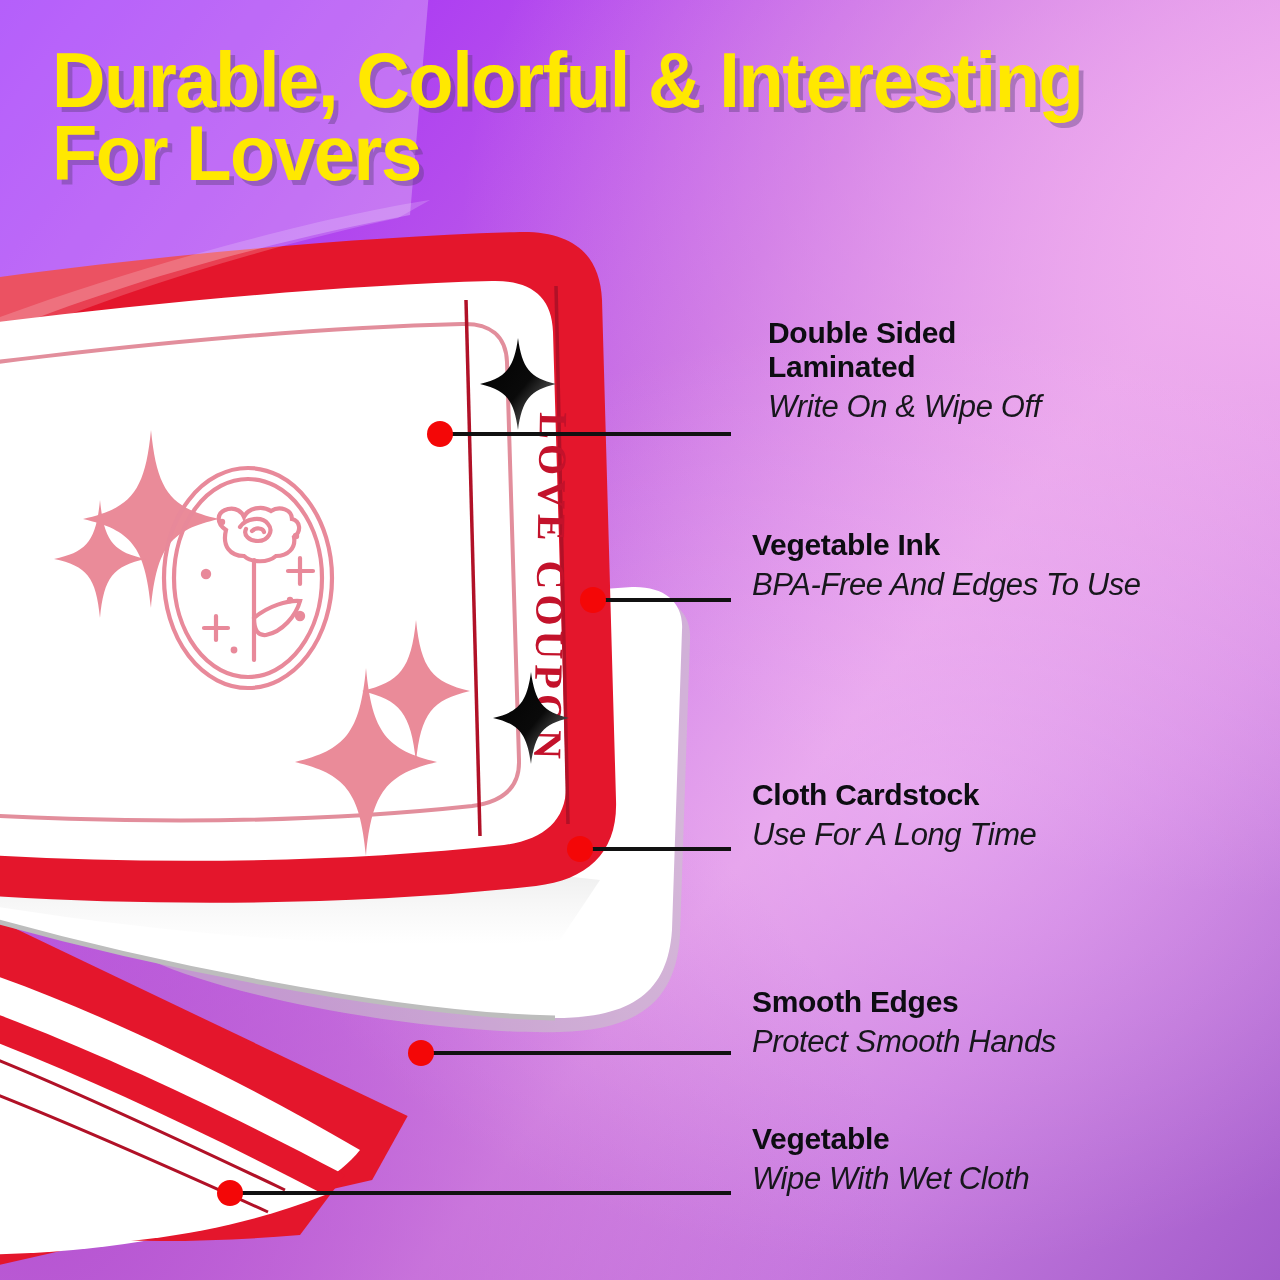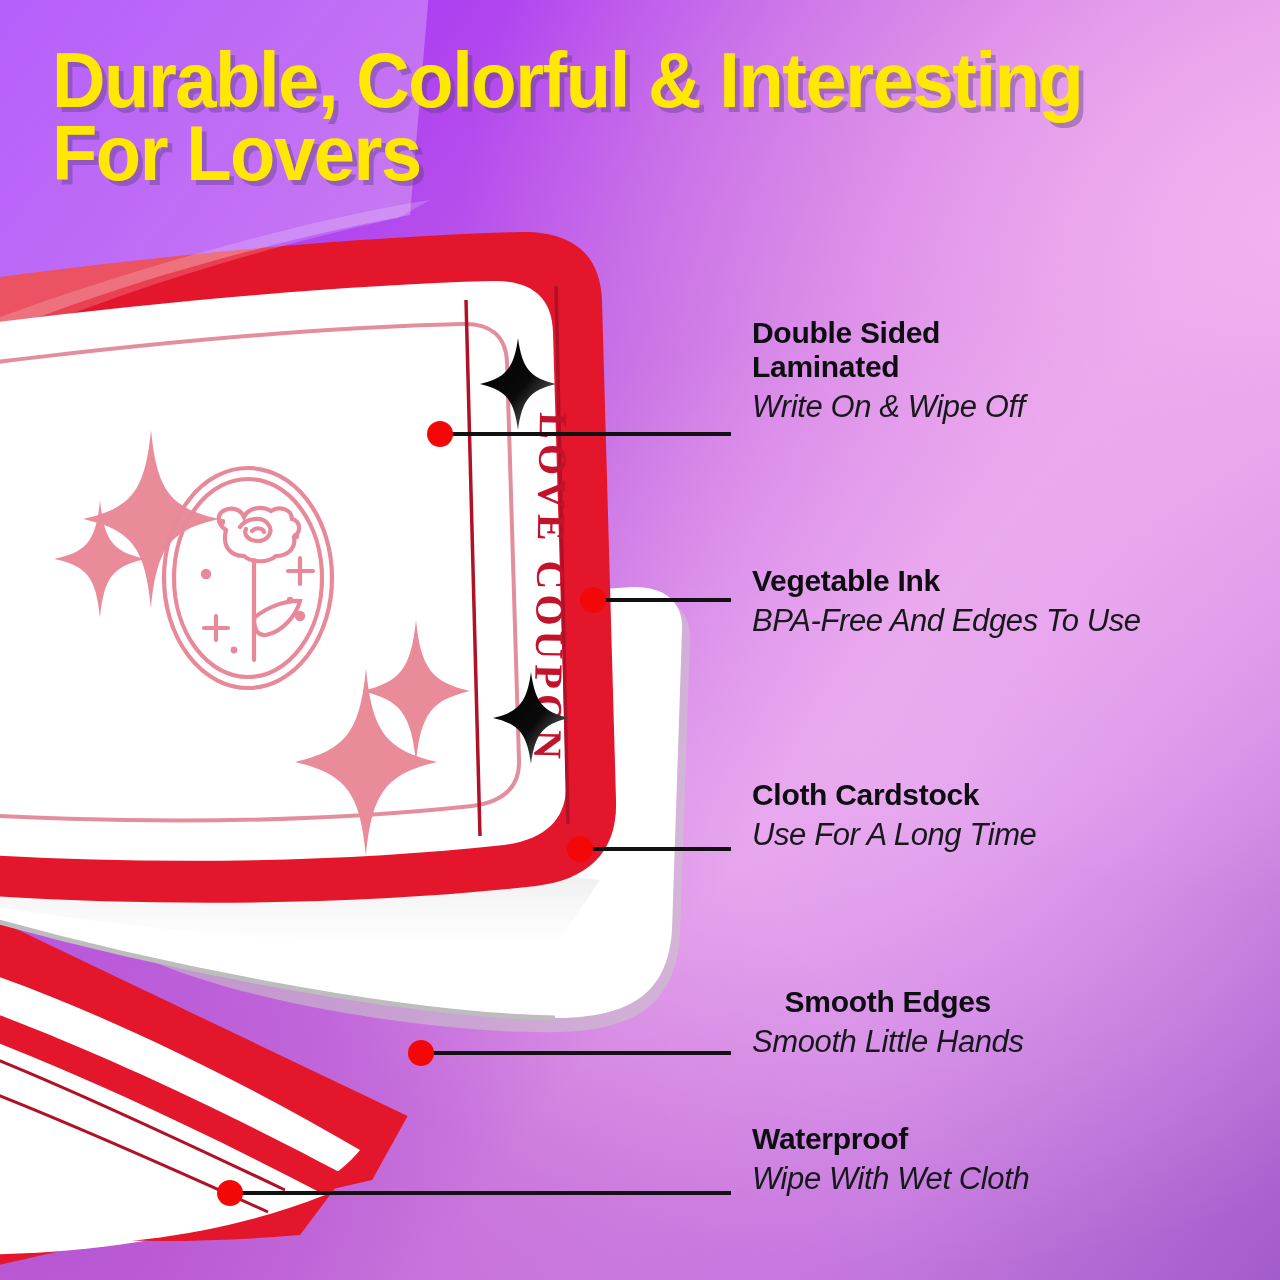--- a/index.html
+++ b/index.html
@@ -196,42 +196,42 @@
     <div class="leader" style="left:580px;top:847px;width:151px;"></div>
     <div class="dot" style="left:567px;top:836px;"></div>
 
     <div class="leader" style="left:421px;top:1051px;width:310px;"></div>
     <div class="dot" style="left:408px;top:1040px;"></div>
 
     <div class="leader" style="left:230px;top:1191px;width:501px;"></div>
     <div class="dot" style="left:217px;top:1180px;"></div>
   </div>
 
-  <div class="feat" style="top:316px;">
+  <div class="feat" style="top:316px;margin-left:16px;">
     <div class="h">Double Sided
 Laminated</div>
     <div class="s">Write On &amp; Wipe Off</div>
   </div>
 
-  <div class="feat" style="top:528px;margin-top:36px;">
+  <div class="feat" style="top:528px;">
     <div class="h">Vegetable Ink</div>
     <div class="s">BPA-Free And Edges To Use</div>
   </div>
 
   <div class="feat" style="top:778px;">
     <div class="h">Cloth Cardstock</div>
     <div class="s">Use For A Long Time</div>
   </div>
 
-  <div class="feat" style="top:985px;text-align:center;">
+  <div class="feat" style="top:985px;">
     <div class="h">Smooth Edges</div>
-    <div class="s">Smooth Little Hands</div>
+    <div class="s">Protect Smooth Hands</div>
   </div>
 
   <div class="feat" style="top:1122px;">
-    <div class="h">Waterproof</div>
+    <div class="h">Vegetable</div>
     <div class="s">Wipe With Wet Cloth</div>
   </div>
 
   <div class="title">Durable, Colorful &amp; Interesting
 For Lovers</div>
 
 </div>
 
 </body></html>

